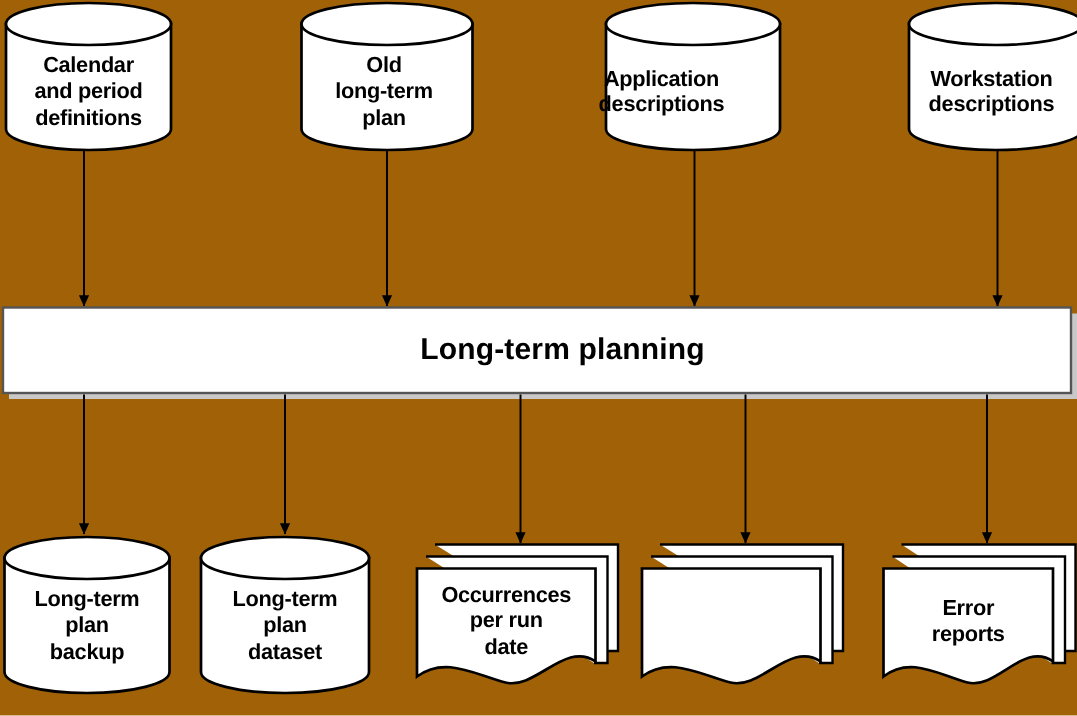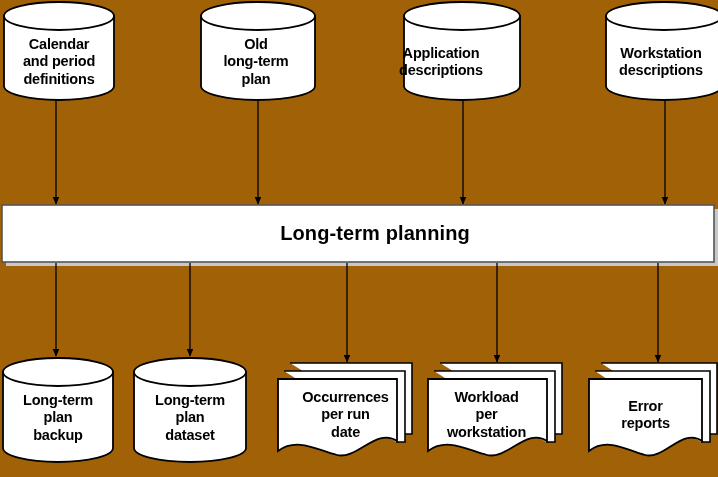--- a/index.html
+++ b/index.html
@@ -150,26 +150,23 @@
 
   <div class="shape-label process-label" style="left:2px; top:205px; width:712px; height:57px;">Long-term planning</div>
 
   <div class="shape-label cyl-label" style="left:3px;   top:382px; width:110px; height:72px;">Long-term
 plan
 backup</div>
   <div class="shape-label cyl-label" style="left:134px; top:382px; width:112px; height:72px;">Long-term
 plan
 dataset</div>
 
-  <div class="shape-label doc-label" style="left:278px; top:382px; width:135px; height:66px;">Occurrences
+  <div class="shape-label doc-label" style="left:278px; top:382px; width:119px; height:66px;">Occurrences
 per run
 date</div>
-  <div class="shape-label doc-label" style="left:426px; top:382px; width:121px; height:66px;">Workload
-per
-workstation</div>
   <div class="shape-label doc-label" style="left:589px; top:382px; width:113px; height:66px;">Error
 reports</div>
 
   <div class="hit" style="left:4px;   top:2px;   width:110px; height:98px;"></div>
   <div class="hit" style="left:201px; top:2px;   width:114px; height:98px;"></div>
   <div class="hit" style="left:404px; top:2px;   width:116px; height:98px;"></div>
   <div class="hit" style="left:606px; top:2px;   width:112px; height:98px;"></div>
 
   <div class="hit" style="left:2px;   top:205px; width:712px; height:57px;"></div>
 

